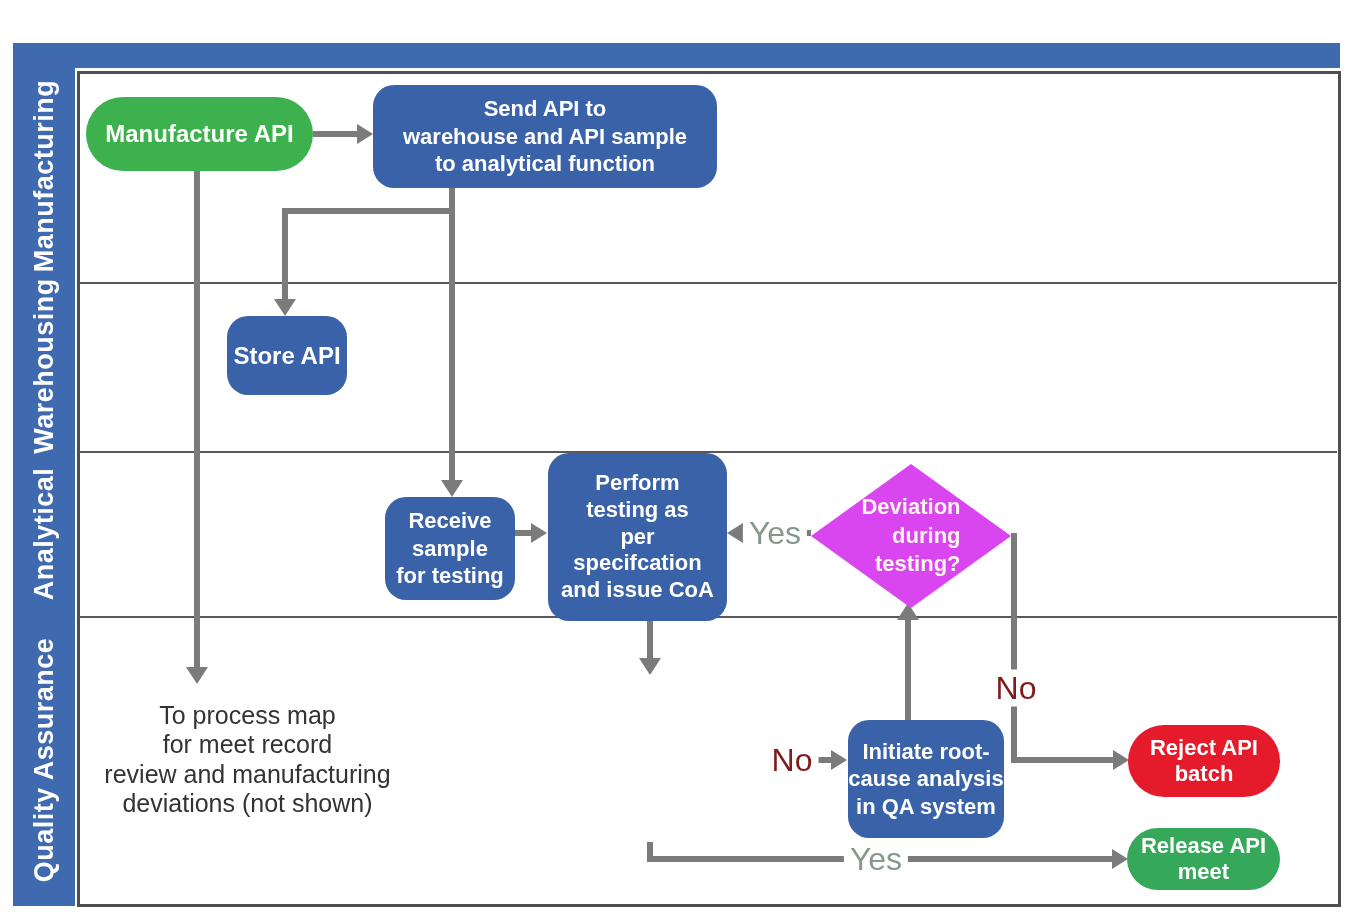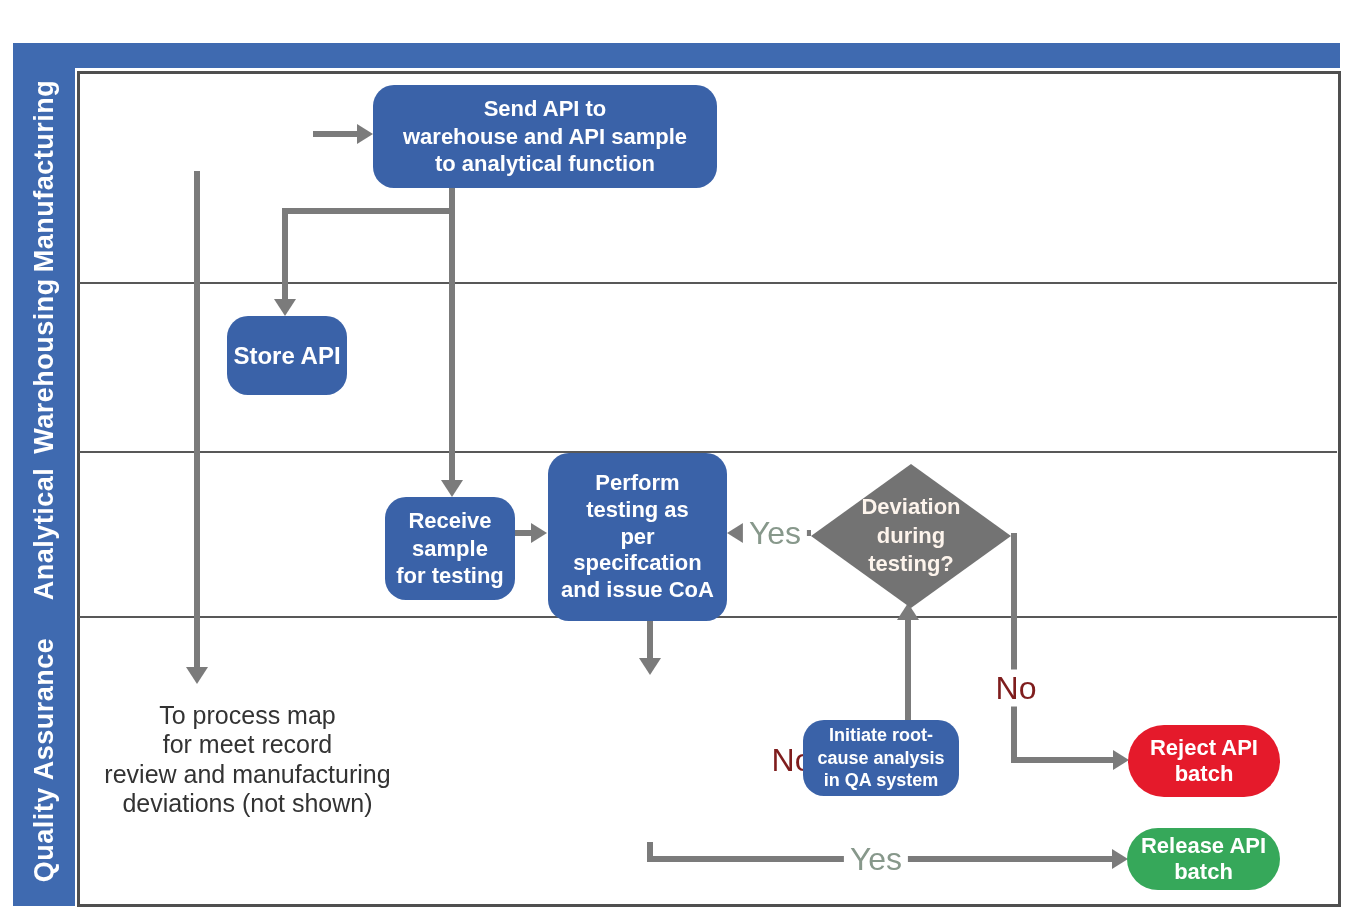--- a/index.html
+++ b/index.html
@@ -26,22 +26,22 @@
   
   .node{
     position:absolute;display:flex;align-items:center;justify-content:center;text-align:center;
     color:#ffffff;font-weight:bold;white-space:pre-line;line-height:1.25;
   }
   .process{background:#3a62a8;border-radius:21px;}
   .pill-green{background:#3db14e;border-radius:37px;}
   .pill-red{background:#e51a2b;border-radius:36px;}
   .pill-release{background:#36a85a;border-radius:31px;}
   .diamond{
-    position:absolute;display:flex;align-items:center;justify-content:center;text-align:center;
-    background:#737373;color:#fdf4ec;font-weight:bold;white-space:pre-line;line-height:1.3;
+    position:absolute;display:flex;align-items:center;justify-content:center;text-align:right;
+    background:#d946ef;color:#fdf4ec;font-weight:bold;white-space:pre-line;line-height:1.3;
     clip-path:polygon(50% 0,100% 50%,50% 100%,0 50%);
   }
   .edge-label{
     position:absolute;transform:translate(-50%,-50%);background:#ffffff;padding:0 6px;
     font-size:32px;white-space:nowrap;
   }
   .edge-yes{color:#87988b;}
   .edge-no{color:#7f1d1d;font-weight:normal;}
   .annotation{
     position:absolute;left:95px;top:701px;width:305px;text-align:center;
@@ -99,20 +99,21 @@
 
   <div class="conn" style="left:647px;top:842px;width:6px;height:17px;"></div>
   <div class="conn" style="left:647px;top:856px;width:467px;height:6px;"></div>
   <div class="ah ah-right" style="left:1112px;top:849px;"></div>
 
   <span class="edge-label edge-yes" style="left:775px;top:533px;">Yes</span>
   <span class="edge-label edge-no" style="left:1016px;top:688px;">No</span>
   <span class="edge-label edge-no" style="left:792px;top:760px;">No</span>
   <span class="edge-label edge-yes" style="left:876px;top:859px;">Yes</span>
 
+  <div class="node pill-green" style="left:86px;top:97px;width:227px;height:74px;font-size:24px;">Manufacture API</div>
 
   <div class="node process" style="left:373px;top:85px;width:344px;height:103px;font-size:22px;">Send API to
 warehouse and API sample
 to analytical function</div>
 
   <div class="node process" style="left:385px;top:497px;width:130px;height:103px;font-size:22px;">Receive
 sample
 for testing</div>
 
   <div class="node process" style="left:227px;top:316px;width:120px;height:79px;font-size:24px;">Store API</div>
@@ -121,28 +122,28 @@
 testing as
 per
 specifcation
 and issue CoA</div>
 
   <div class="diamond" style="left:811px;top:464px;width:200px;height:144px;font-size:22px;">Deviation
 during
 testing?</div>
 
 
-  <div class="node process" style="left:803px;top:720px;width:156px;height:76px;font-size:18px;line-height:1.25;">Initiate root-
+  <div class="node process" style="left:848px;top:720px;width:156px;height:118px;font-size:22px;line-height:1.25;">Initiate root-
 cause analysis
 in QA system</div>
 
   <div class="node pill-red" style="left:1128px;top:725px;width:152px;height:72px;font-size:22px;line-height:1.2;">Reject API
 batch</div>
 
   <div class="node pill-release" style="left:1127px;top:828px;width:153px;height:62px;font-size:22px;line-height:1.2;">Release API
-batch</div>
+meet</div>
 
   <div class="annotation">To process map
 for meet record
 review and manufacturing
 deviations (not shown)</div>
 
 </div>
 
 </body></html>

